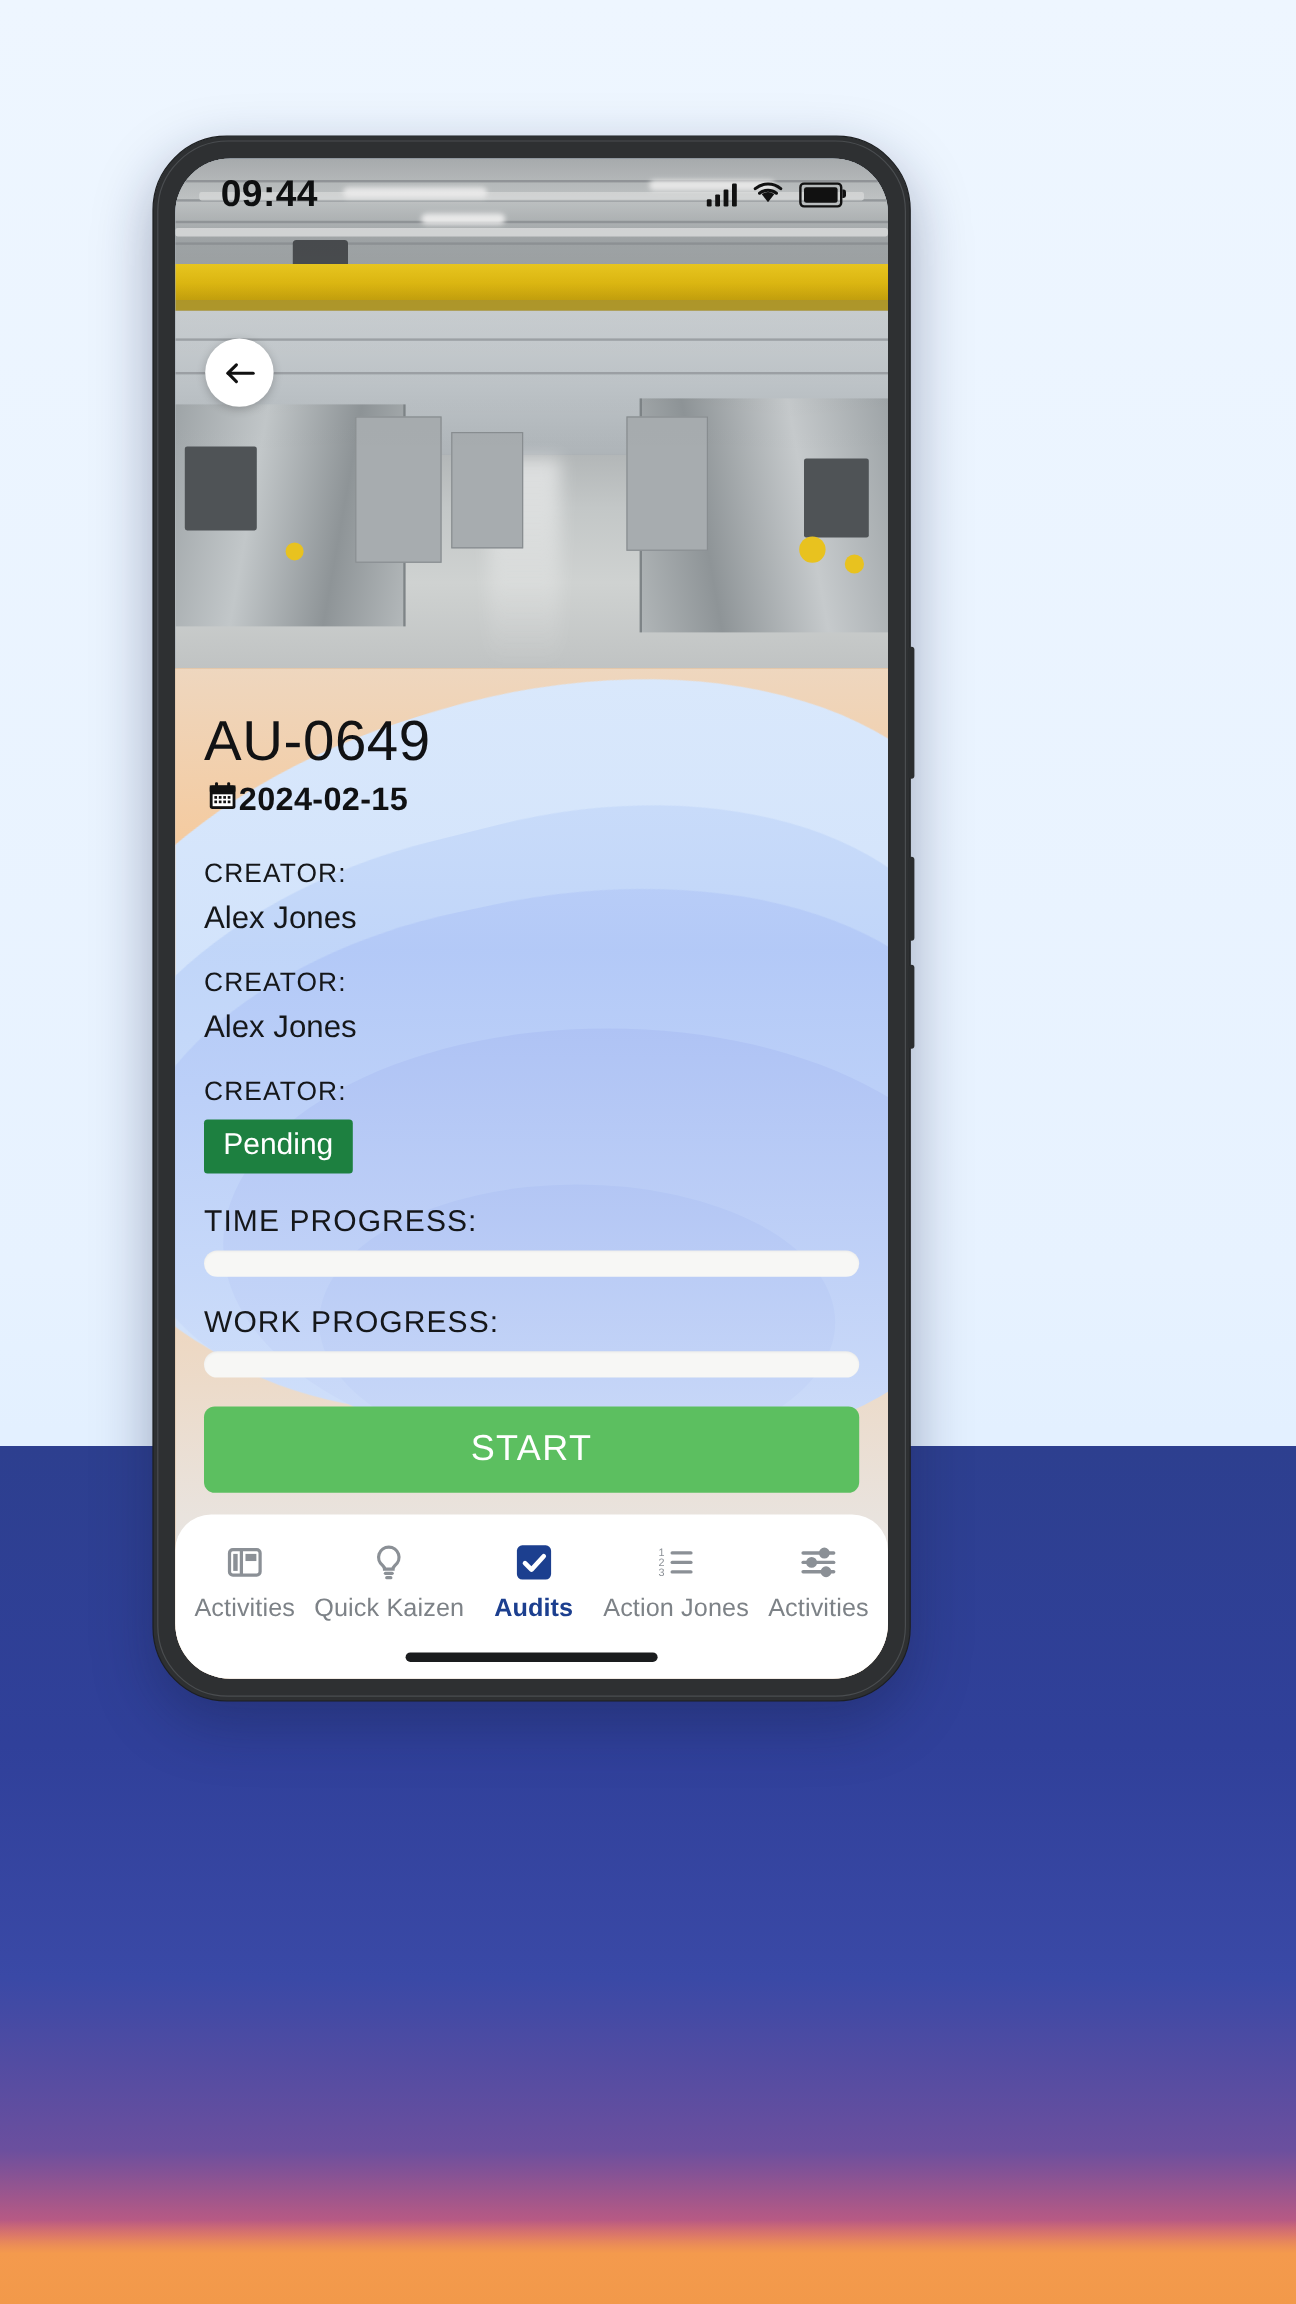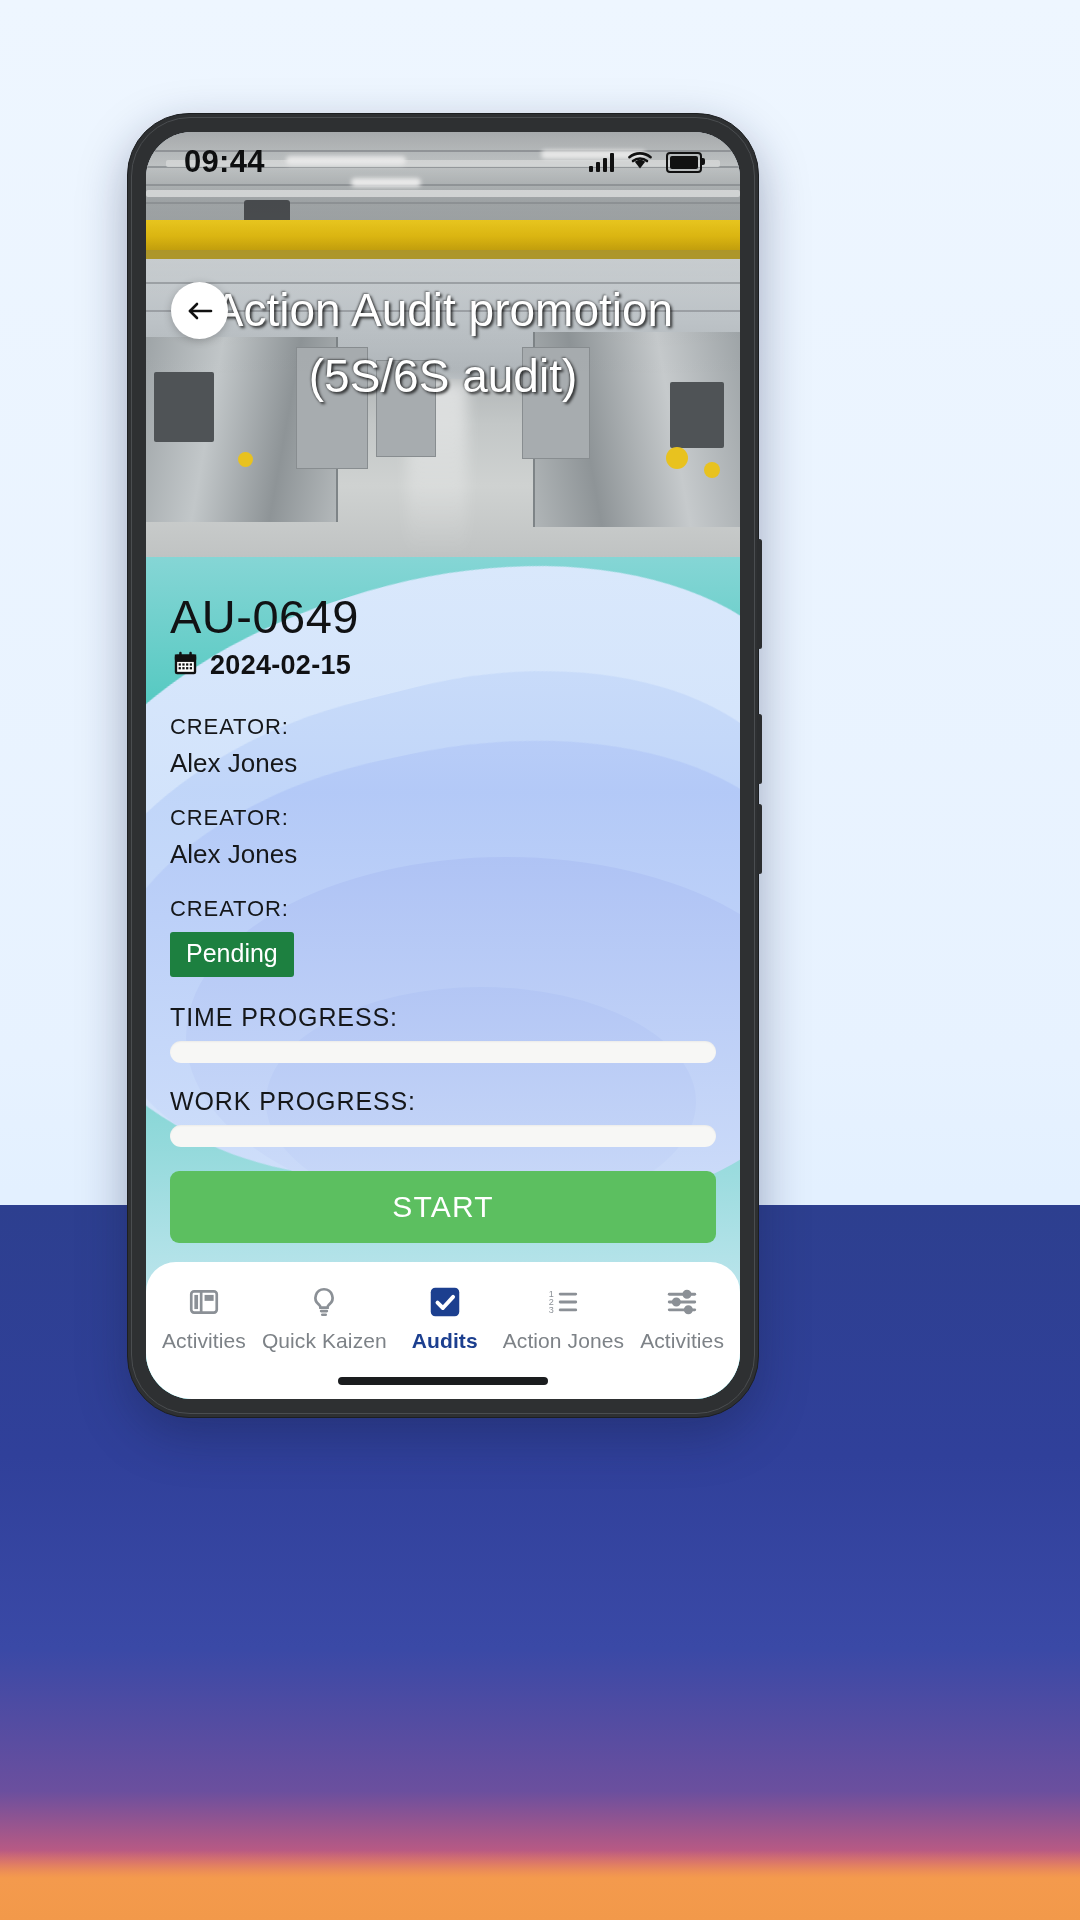--- a/index.html
+++ b/index.html
@@ -109,34 +109,34 @@
   .hero-title{
     position:absolute;left:0;right:0;top:145px;z-index:5;
     text-align:center;padding:0 44px;box-sizing:border-box;
     color:#ffffff;font-size:46px;line-height:1.44;font-weight:400;
     text-shadow:2px 2px 3px rgba(0,0,0,.75),-1px -1px 2px rgba(0,0,0,.45);
   }
 
   
   .sheet{
     position:absolute;left:0;top:425px;width:594px;bottom:0;
-    background:#14b8a6;overflow:hidden;
+    background:#fdba74;overflow:hidden;
   }
   .blob{position:absolute;border-radius:50%;filter:blur(0.4px);}
   .blob1{left:-120px;top:25px;width:820px;height:520px;background:#cfe1fb;transform:rotate(-18deg);border-radius:48% 52% 46% 54%;}
   .blob2{left:-80px;top:130px;width:760px;height:480px;background:#b9d0f8;border-radius:50% 50% 42% 58%;transform:rotate(-14deg);}
   .blob3{left:-40px;top:190px;width:720px;height:420px;background:#a9c1f6;border-radius:46% 54% 50% 50%;transform:rotate(-12deg);}
   .blob4{left:40px;top:300px;width:640px;height:360px;background:#9db4f2;border-radius:50%;}
   .blob5{left:120px;top:430px;width:430px;height:230px;background:#8fa8ef;border-radius:50%;opacity:.85;}
   .sheet-wash{position:absolute;inset:0;background:linear-gradient(180deg,rgba(226,238,252,.55) 0%,rgba(226,238,252,.18) 28%,rgba(226,238,252,.62) 70%,rgba(228,240,253,.95) 100%);}
 
   .sheet-body{position:relative;z-index:3;padding:32px 24px 0 24px;}
 
   .au-id{font-size:47px;font-weight:400;color:#111214;letter-spacing:.5px;margin:0 0 6px 0;}
-  .date-row{display:flex;align-items:center;gap:11px;margin:0 0 33px 2px;}
+  .date-row{display:flex;align-items:center;margin:0 0 33px 2px;}
   .date-row .dtxt{font-size:27px;font-weight:700;color:#101113;letter-spacing:.3px;}
 
   .field{margin-bottom:26px;}
   .field-label{font-size:22px;color:#15171a;letter-spacing:.9px;margin-bottom:8px;}
   .field-value{font-size:26px;color:#15171a;}
 
   .badge{
     display:inline-block;background:#1d8040;color:#ffffff;
     font-size:25px;padding:7px 16px 9px 16px;border-radius:3px;margin-top:2px;
   }
@@ -252,21 +252,20 @@
 
         <div class="back-btn">
           <span>
             <svg width="28" height="24" viewBox="0 0 28 24">
               <path d="M25 12 H4" stroke="#111" stroke-width="2.6" stroke-linecap="round"></path>
               <path d="M11 5 L4 12 L11 19" stroke="#111" stroke-width="2.6" fill="none" stroke-linecap="round" stroke-linejoin="round"></path>
             </svg>
           </span>
         </div>
 
-        <div class="hero-title">Action Audit promotion (5S/6S audit)</div>
       </div>
 
       <div class="sheet">
         <div class="blob blob1"></div>
         <div class="blob blob2"></div>
         <div class="blob blob3"></div>
         <div class="blob blob4"></div>
         <div class="blob blob5"></div>
         <div class="sheet-wash"></div>
 

